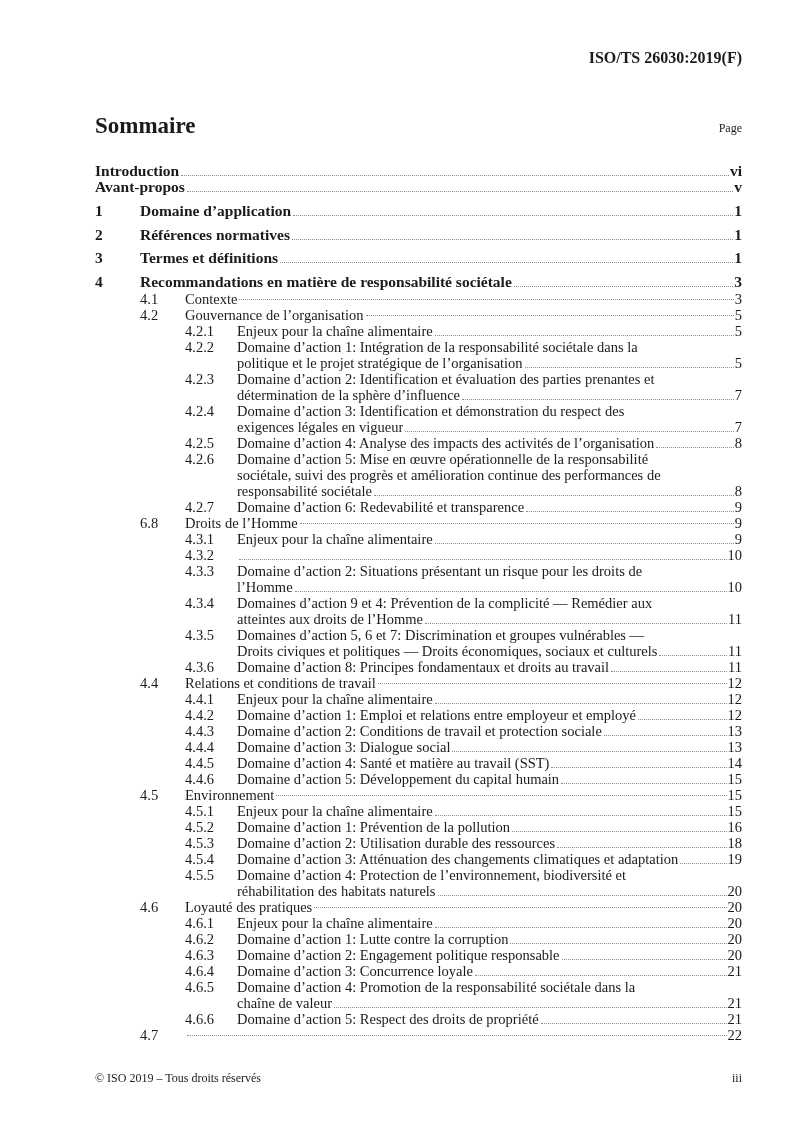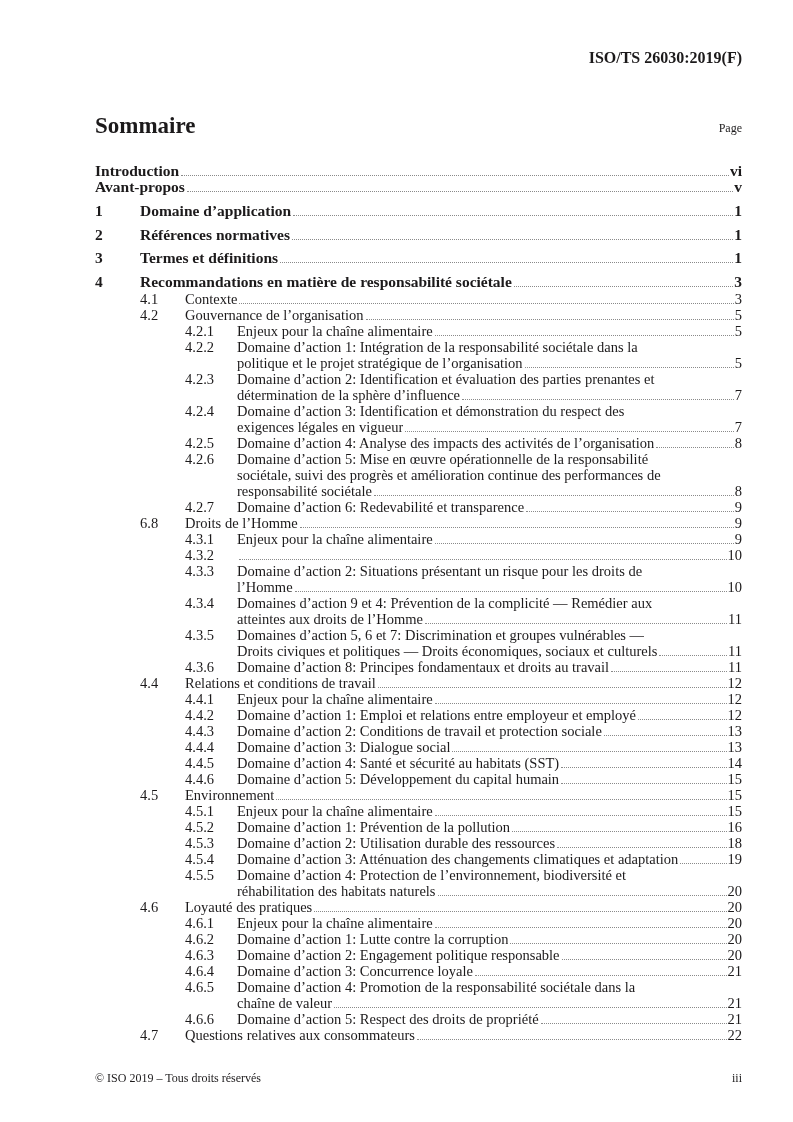--- a/index.html
+++ b/index.html
@@ -9,21 +9,21 @@
             line-height:22px; white-space:nowrap; }
   .toc-title { position:absolute; left:95px; top:111px; font-size:23px; font-weight:bold;
                line-height:30px; }
   .page-label { position:absolute; right:51px; top:120px; font-size:12px; line-height:16px; }
   .toc { position:absolute; left:95px; top:158px; width:647px; }
   .row { position:relative; display:flex; align-items:baseline; height:16px; line-height:16px;
          white-space:nowrap; font-size:14.5px; }
   .row.major { font-weight:bold; font-size:15.5px; }
   .l0 { padding-left:0; }
   .l1 { padding-left:45px; }
-  .l2 { padding-left:90px; }
+  .l2 { padding-left:90px;align-items:center; }
   .l3 { padding-left:142px; }
   .num { position:absolute; top:0; }
   .l1 .num { left:0; }
   .l2 .num { left:45px; }
   .l3 .num { left:90px; }
   .title { flex:0 1 auto; overflow:hidden; }
   .leader { flex:1 1 auto; min-width:6px; height:0; margin:0 1px 0 2px;
             border-bottom:1px dotted #8a8a8a; }
   .pg { flex:0 0 auto; text-align:right; }
   .mt1 { margin-top:1px; } .mt5 { margin-top:5px; } .mt7 { margin-top:7px; } .mt8 { margin-top:8px; }
@@ -258,21 +258,21 @@
 
   <div class="row l3">
     <span class="num">4.4.4</span>
     <span class="title">Domaine d’action 3: Dialogue social</span>
     <span class="leader"></span>
     <span class="pg">13</span>
   </div>
 
   <div class="row l3">
     <span class="num">4.4.5</span>
-    <span class="title">Domaine d’action 4: Santé et sécurité au habitats (SST)</span>
+    <span class="title">Domaine d’action 4: Santé et matière au travail (SST)</span>
     <span class="leader"></span>
     <span class="pg">14</span>
   </div>
 
   <div class="row l3">
     <span class="num">4.4.6</span>
     <span class="title">Domaine d’action 5: Développement du capital humain</span>
     <span class="leader"></span>
     <span class="pg">15</span>
   </div>
@@ -373,20 +373,19 @@
 
   <div class="row l3">
     <span class="num">4.6.6</span>
     <span class="title">Domaine d’action 5: Respect des droits de propriété</span>
     <span class="leader"></span>
     <span class="pg">21</span>
   </div>
 
   <div class="row l2">
     <span class="num">4.7</span>
-    <span class="title">Questions relatives aux consommateurs</span>
     <span class="leader"></span>
     <span class="pg">22</span>
   </div>
 </div>
 
 <div class="footer-left">© ISO 2019 – Tous droits réservés</div>
 <div class="footer-right">iii</div>
 
 </body></html>

